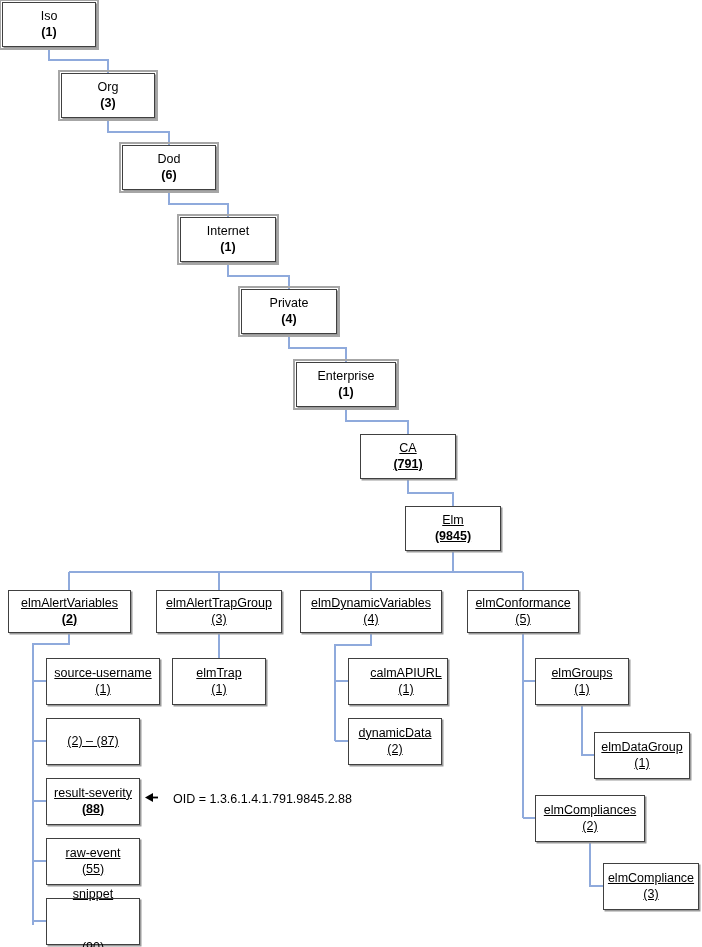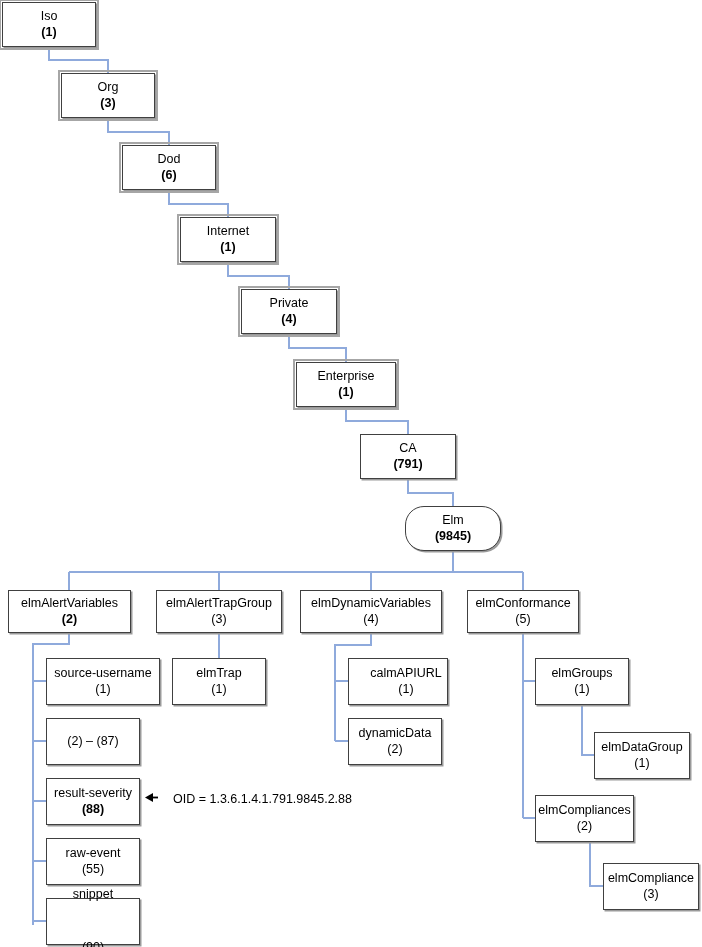--- a/index.html
+++ b/index.html
@@ -24,20 +24,21 @@
     text-align:left;
     color:#000000;
     font-size:12.5px;
     line-height:1.25;
     z-index:2;
   }
   
   .node.single{
     border:1.3px solid #404040;
     box-shadow:1.5px 1.5px 0 0 #9a9a9a;
+    text-decoration:underline;
   }
   
   .node.double{
     border:1.3px solid #404040;
     outline:2.6px solid #a6a6a6;
     outline-offset:1.2px;
     box-shadow:1.5px 1.5px 0 0 #9a9a9a;
   }
   .node .lbl{display:block;white-space:nowrap;}
   .node .num{display:block;white-space:nowrap;}
@@ -132,21 +133,21 @@
   <div class="node double" style="left:296px;top:362px;width:100px;height:45px;">
     <span class="lbl">Enterprise</span>
     <span class="num b">(1)</span>
   </div>
 
   <div class="node single" style="left:360px;top:434px;width:96px;height:45px;">
     <span class="lbl">CA</span>
     <span class="num b">(791)</span>
   </div>
 
-  <div class="node single" style="left:405px;top:506px;width:96px;height:45px;border-radius:19px;">
+  <div class="node single" style="left:405px;top:506px;width:96px;height:45px;">
     <span class="lbl">Elm</span>
     <span class="num b">(9845)</span>
   </div>
 
   <div class="node single" style="left:8px;top:590px;width:123px;height:43px;">
     <span class="lbl">elmAlertVariables</span>
     <span class="num b">(2)</span>
   </div>
 
   <div class="node single" style="left:156px;top:590px;width:126px;height:43px;">
@@ -206,21 +207,21 @@
   <div class="node single" style="left:535px;top:658px;width:94px;height:47px;">
     <span class="lbl">elmGroups</span>
     <span class="num">(1)</span>
   </div>
 
   <div class="node single" style="left:594px;top:732px;width:96px;height:47px;">
     <span class="lbl">elmDataGroup</span>
     <span class="num">(1)</span>
   </div>
 
-  <div class="node single" style="left:535px;top:795px;width:99px;height:47px;">
+  <div class="node single" style="left:535px;top:795px;width:110px;height:47px;">
     <span class="lbl">elmCompliances</span>
     <span class="num">(2)</span>
   </div>
 
   <div class="node single" style="left:603px;top:863px;width:96px;height:47px;">
     <span class="lbl">elmCompliance</span>
     <span class="num">(3)</span>
   </div>
 
   <div class="annotation" style="left:145px;top:792px;display:flex;align-items:flex-start;gap:15px;">

